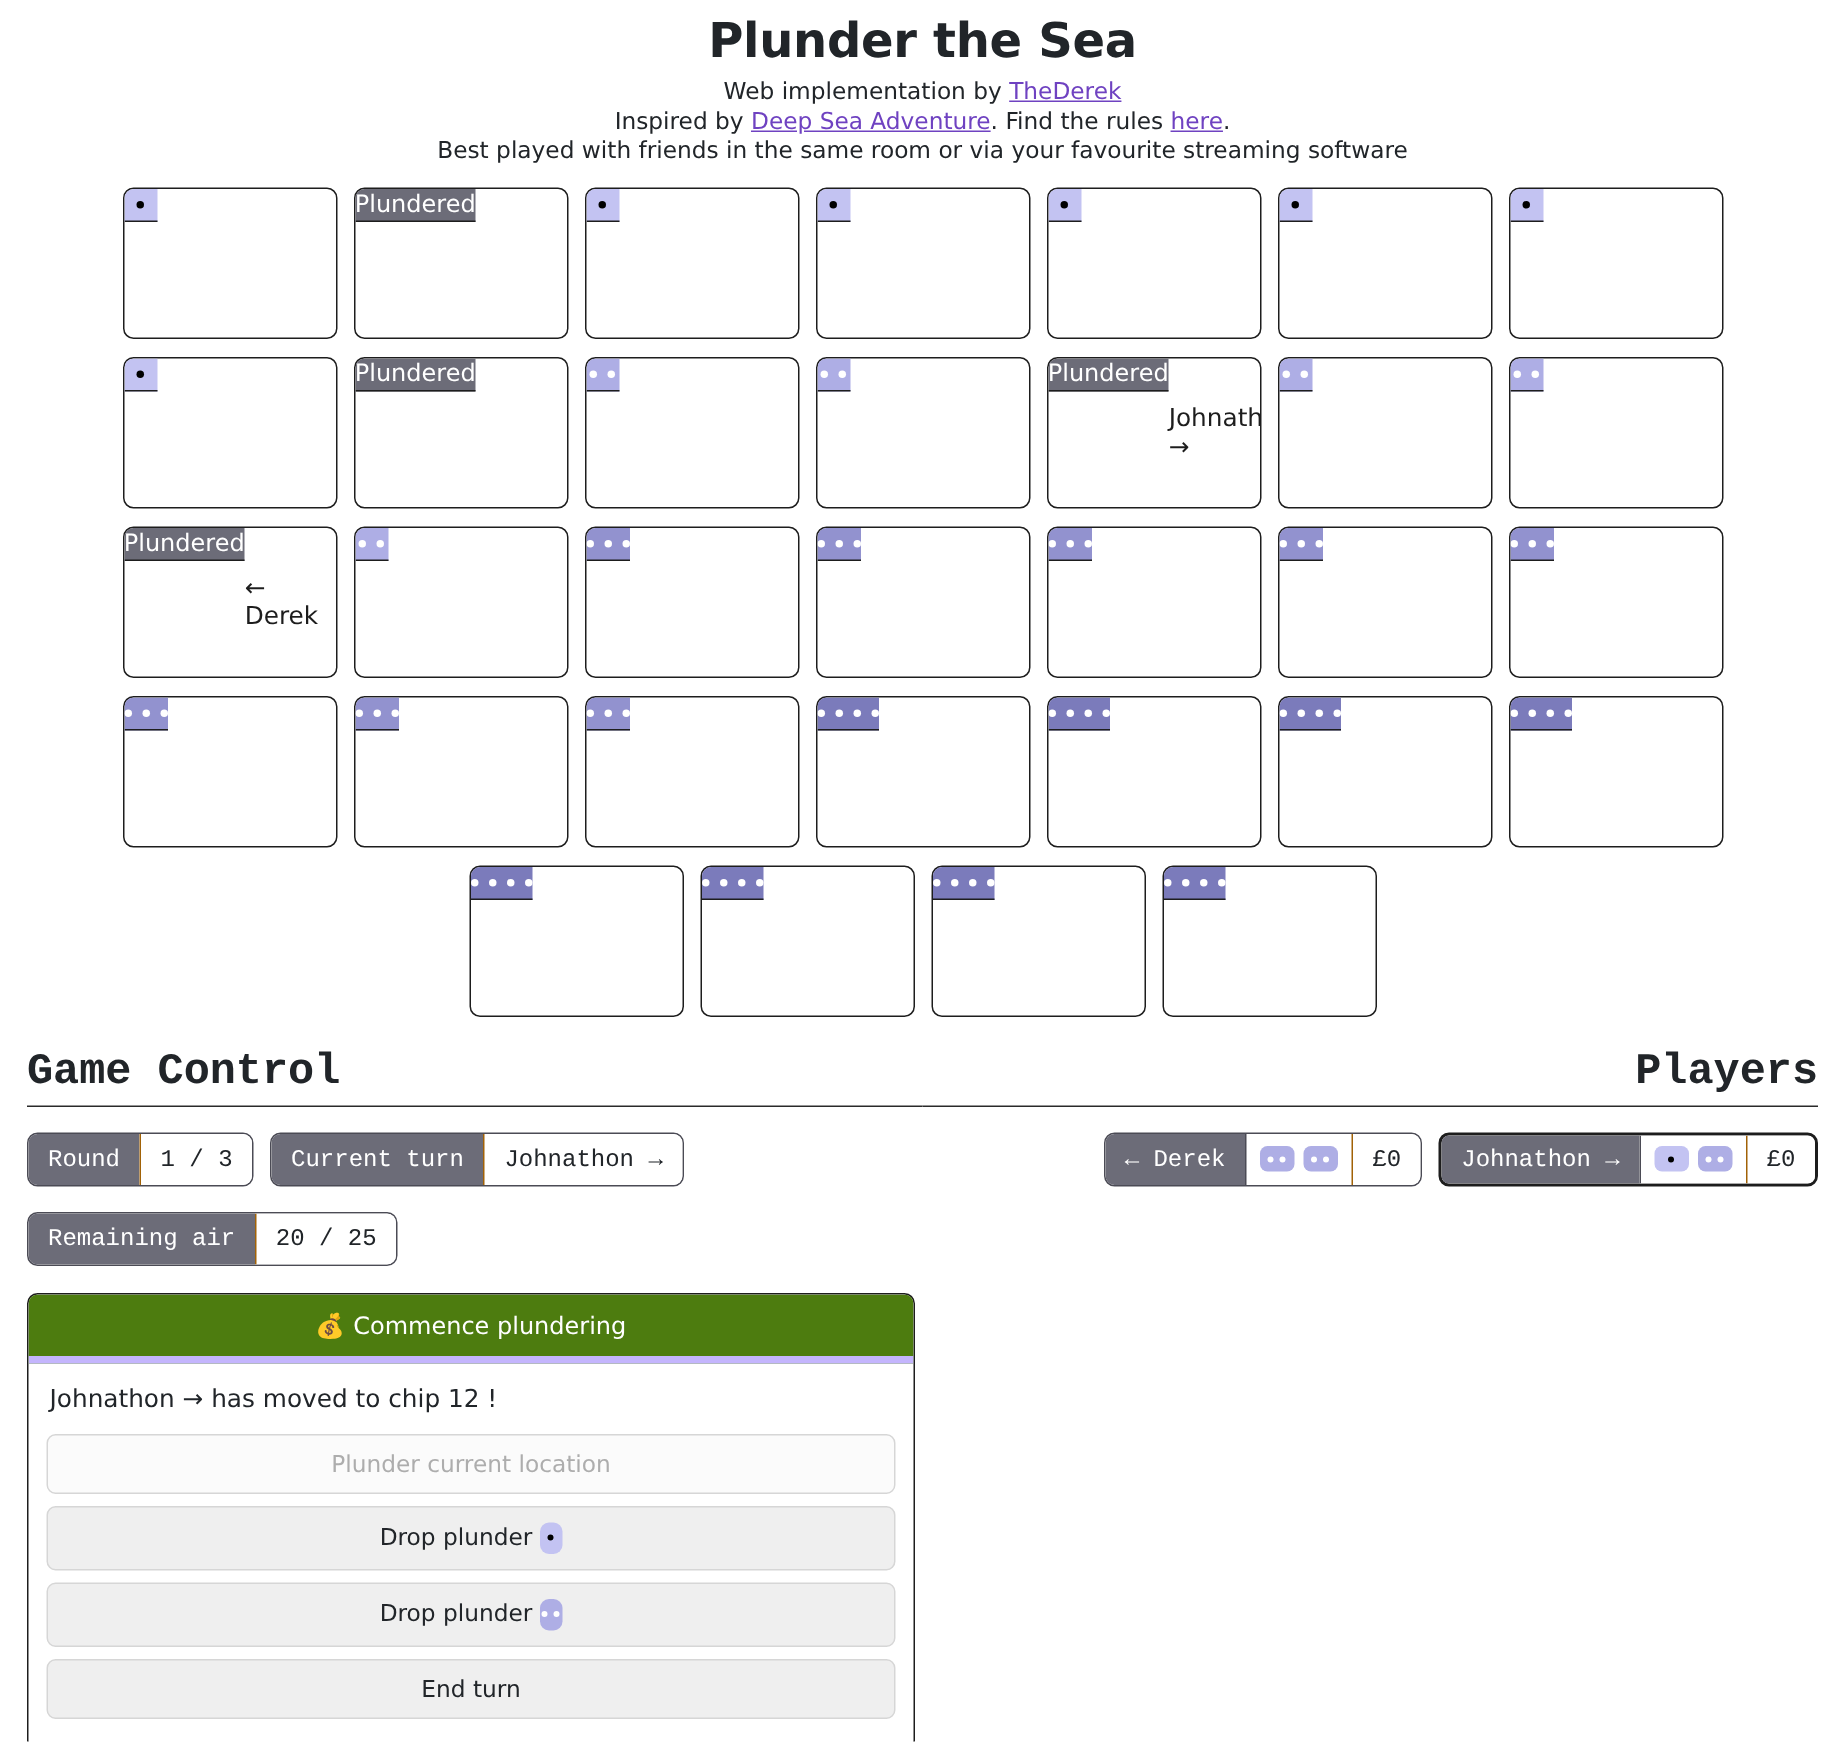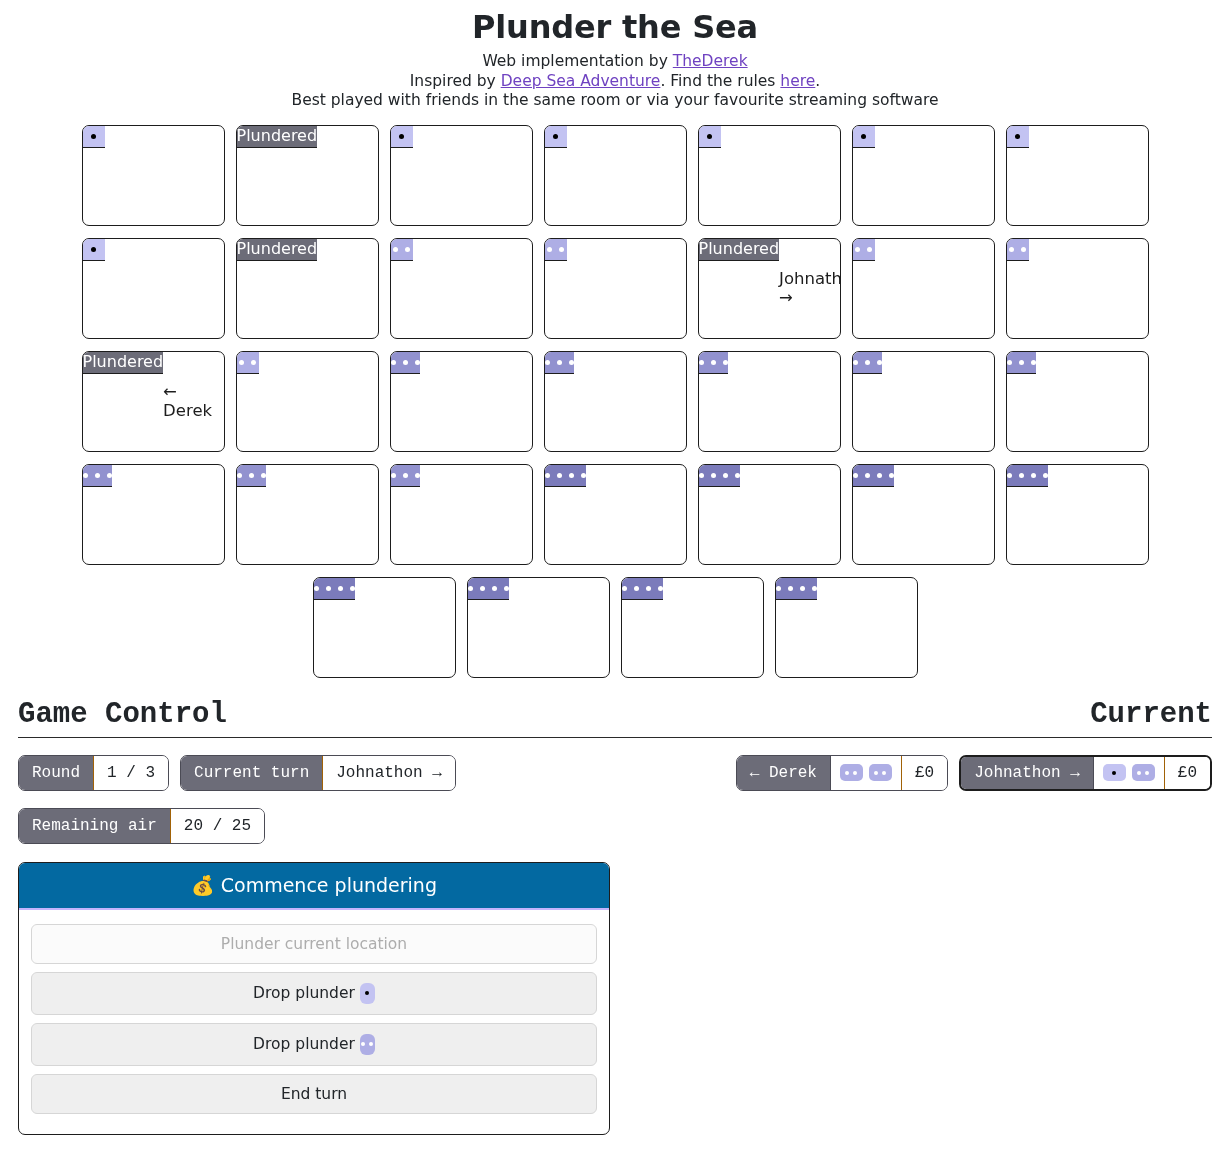--- a/index.html
+++ b/index.html
@@ -156,26 +156,26 @@
   
   .card {
     margin: 18px 18px 0 18px;
     width: 592px;
     border: 1px solid #1d1d1d;
     border-radius: 7px;
     overflow: hidden;
     background: #ffffff;
   }
   .card-head {
-    background: #0369a1;
+    background: #4d7c0f;
     color: #ffffff;
     text-align: center;
-    font-size: 19px;
+    font-size: 16px;
     padding: 11px 0;
-    border-bottom: 2px solid #c4b5fd;
+    border-bottom: 5px solid #c4b5fd;
   }
   .card-body { padding: 14px 12px 12px 12px; }
   .card-msg {
     font-size: 16.5px;
     margin: 0 0 14px 2px;
   }
   .act {
     display: block;
     width: 100%;
     text-align: center;
@@ -475,21 +475,21 @@
 
     <div class="pill-line">
       <div class="pill">
         <span class="k">Remaining air</span>
         <span class="v">20 / 25</span>
       </div>
     </div>
   </div>
 
   <div class="panel right">
-    <h2>Current</h2>
+    <h2>Players</h2>
     <div class="rule"></div>
     <div class="players-line" id="players-list">
         <div class="pill">
           <span class="k">← Derek</span>
           <span class="badges">
             <span class="badge lv2">
               <span class="dot"></span>
               <span class="dot"></span>
             </span>
             <span class="badge lv2">
@@ -516,20 +516,21 @@
   </div>
 
 </div>
 
 <div class="card">
   <div class="card-head">
     <span>💰</span>
     <span>Commence plundering</span>
   </div>
   <div class="card-body">
+    <p class="card-msg">Johnathon → has moved to chip 12 !</p>
     <div id="actions">
         <button class="act disabled" disabled=""><span>Plunder current location</span></button>
         <button class="act"><span>Drop plunder</span><span class="badge lv1 inline-badge" style="width: 15px; height: 21px; border-radius: 6px;">
             <span class="dot"></span>
           </span></button>
         <button class="act"><span>Drop plunder</span><span class="badge lv2 inline-badge" style="width: 15px; height: 21px; border-radius: 6px;">
             <span class="dot"></span>
             <span class="dot"></span>
           </span></button>
         <button class="act"><span>End turn</span></button>

